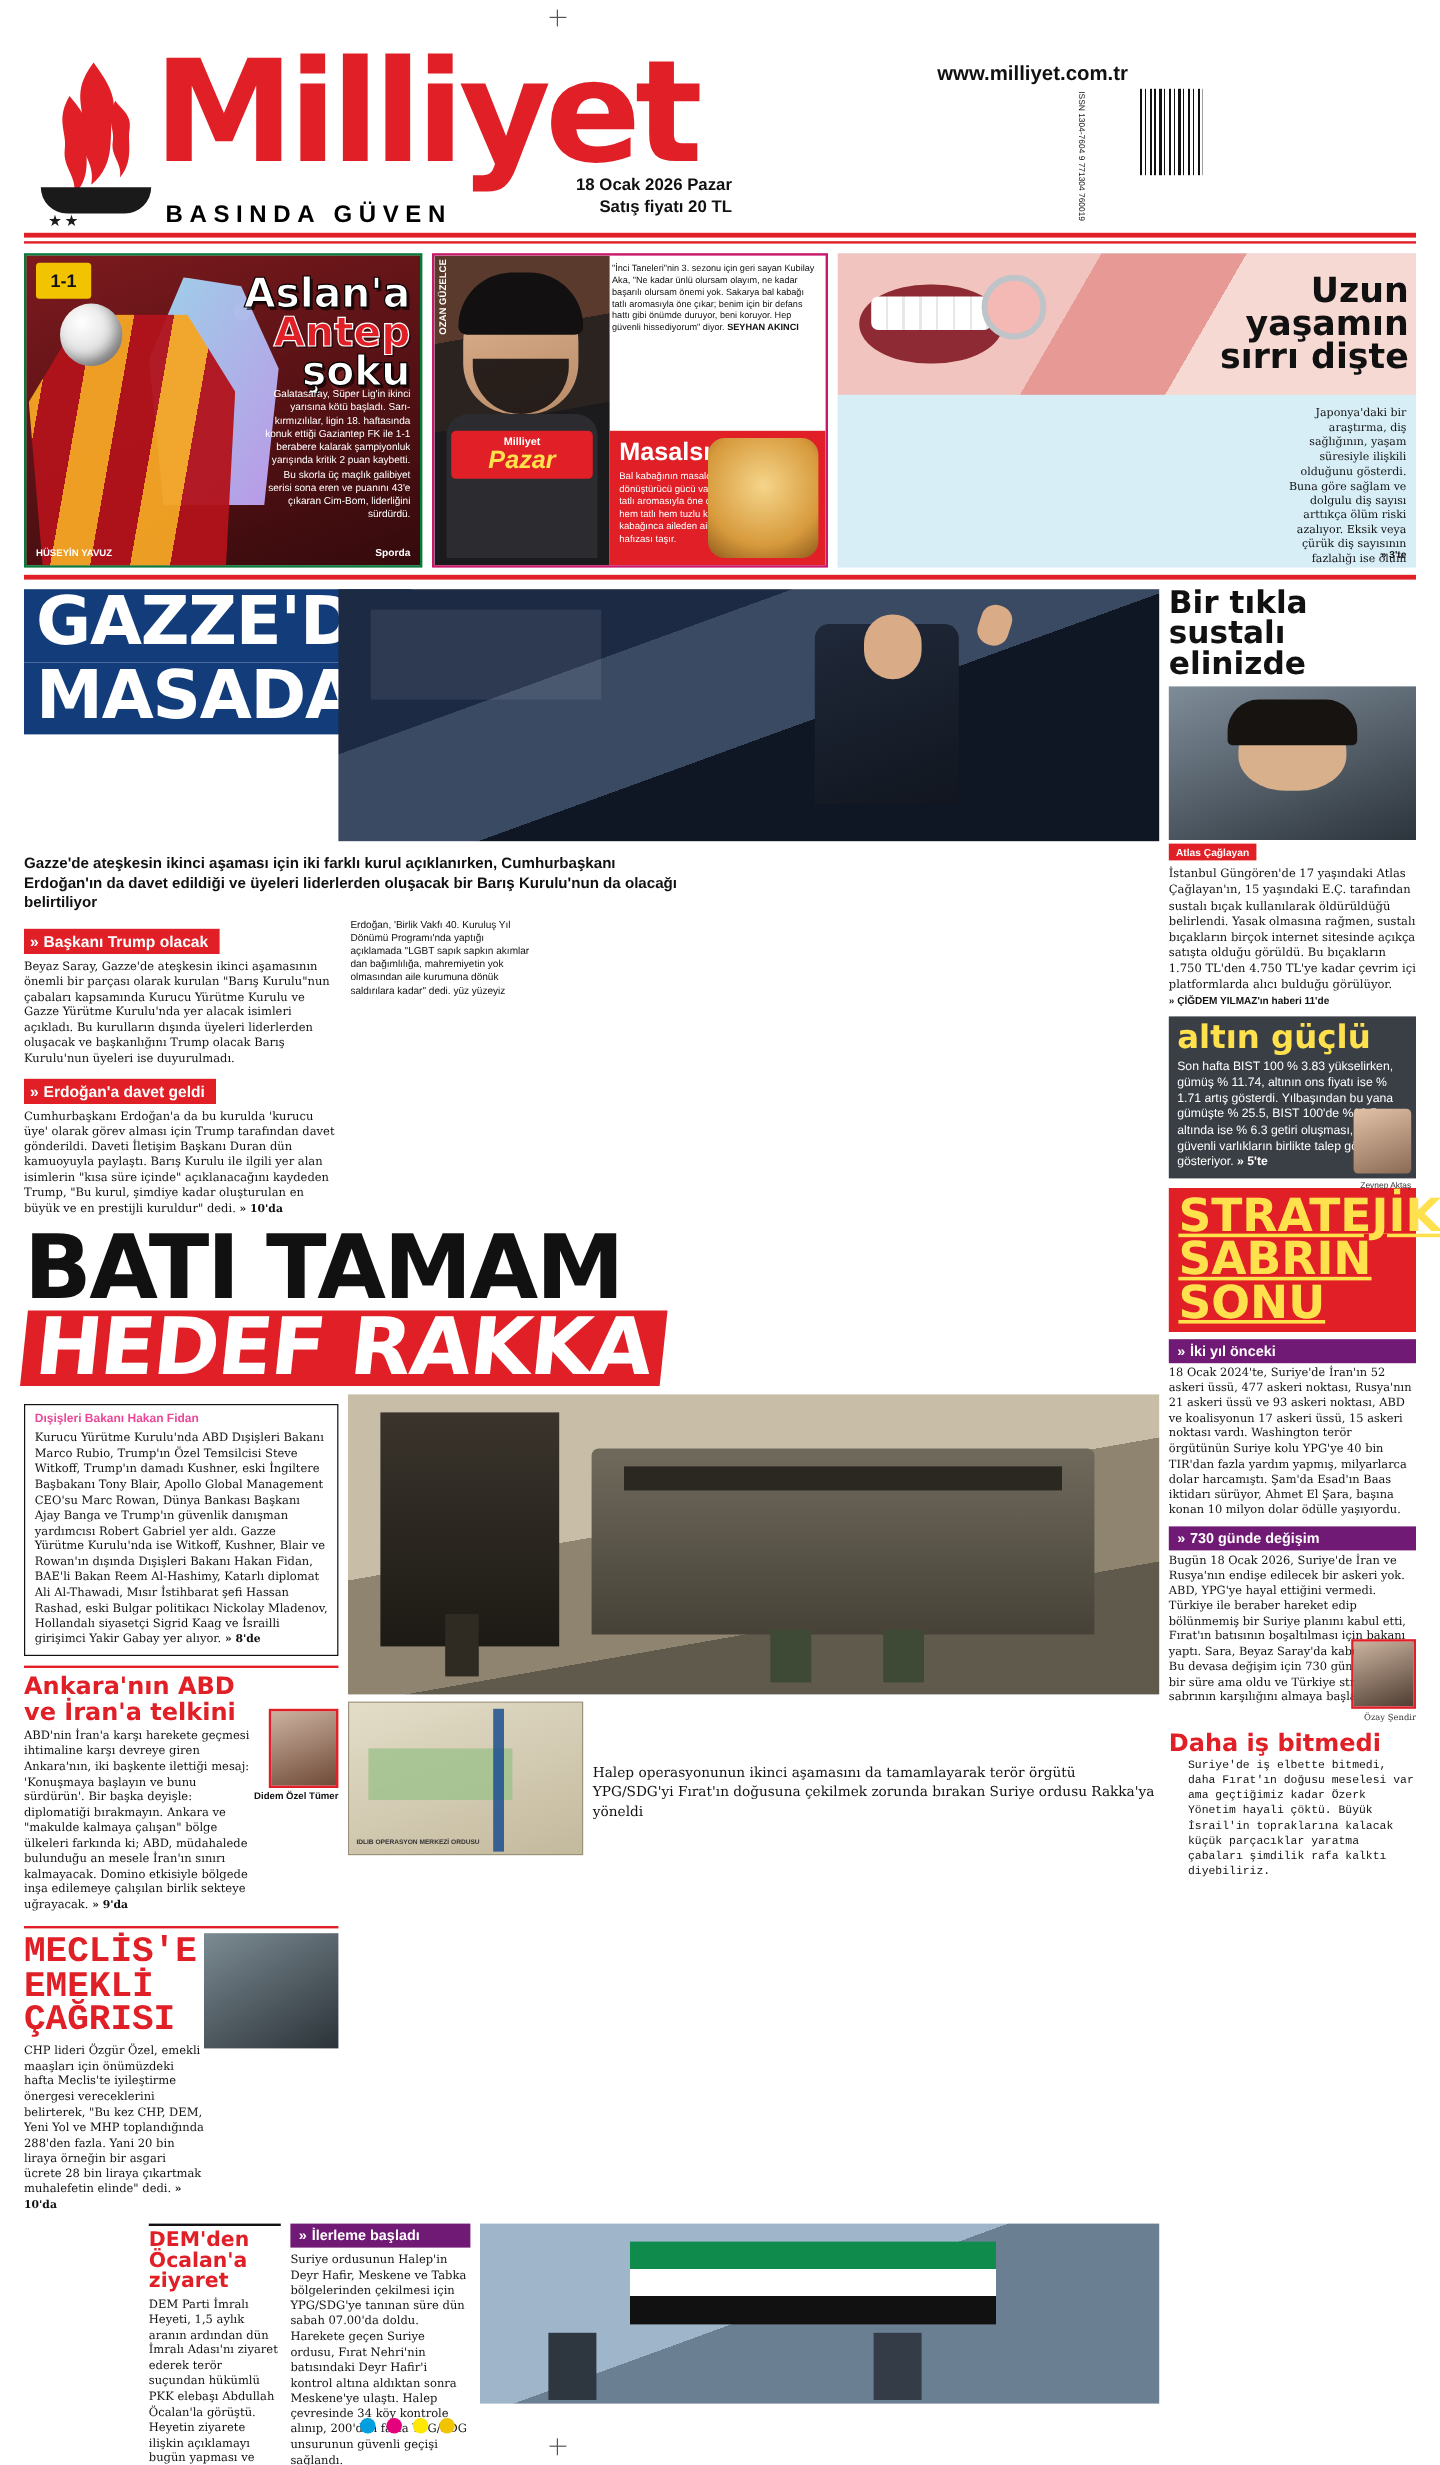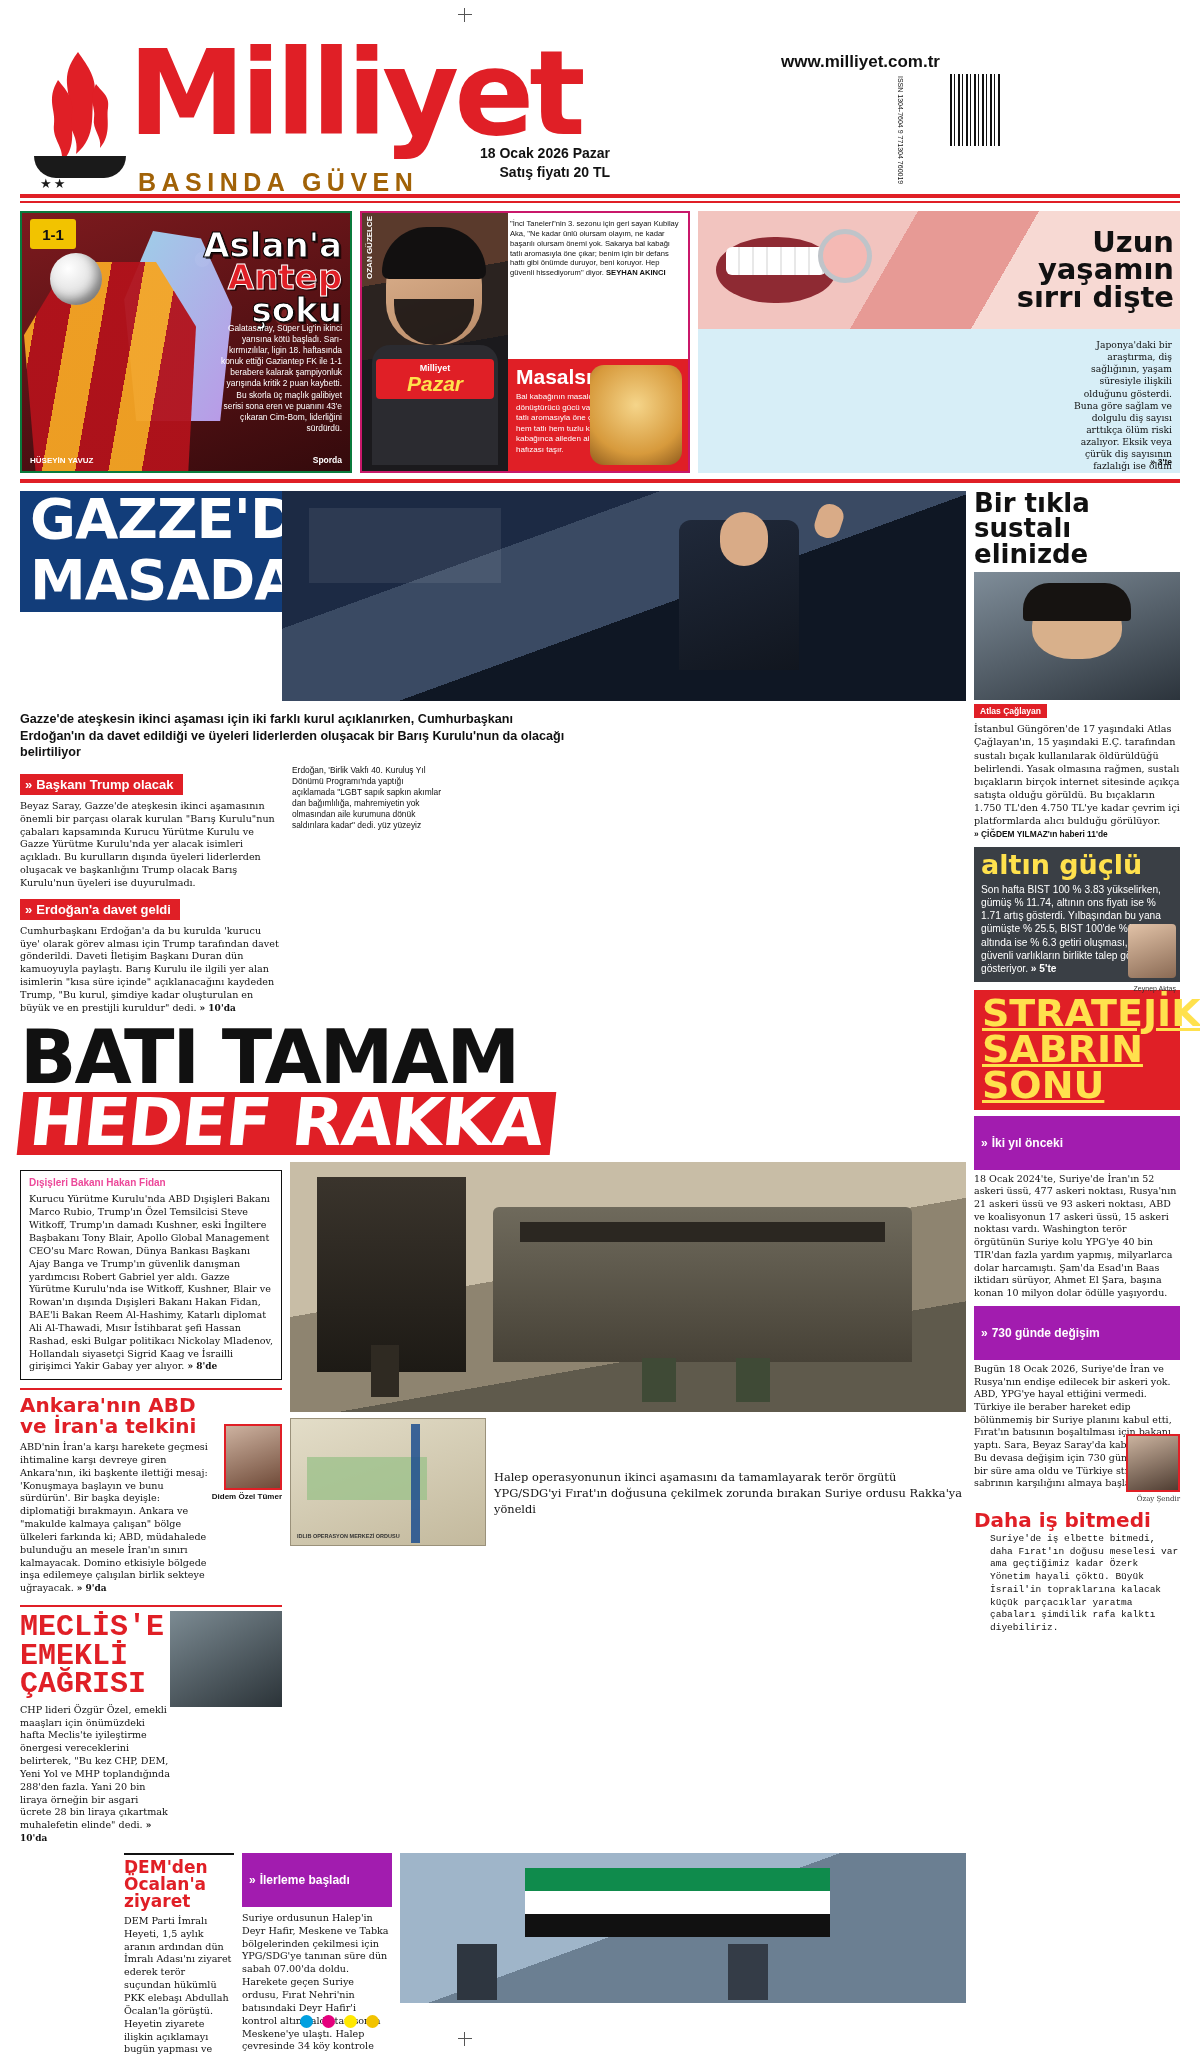--- a/index.html
+++ b/index.html
@@ -22,21 +22,21 @@
   .masthead { position:relative; height:160px; margin-top:28px; }
   .flame { position:absolute; left:18px; top:22px; width:78px; height:120px; }
   .logo-word {
     position:absolute; left:108px; top:6px;
     font-family:"DejaVu Sans", sans-serif;
     font-weight:bold; font-size:118px; letter-spacing:-5px;
     color:#e01f26; line-height:1;
   }
   .logo-sub {
     position:absolute; left:118px; top:140px;
-    font-size:25px; letter-spacing:5.5px; font-weight:bold; color:#a16207;
+    font-size:20px; letter-spacing:5.5px; font-weight:bold; color:#000000;
   }
   .logo-stars { position:absolute; left:20px; top:148px; font-size:13px; color:#1a1a1a; letter-spacing:2px;}
   .logo-arc { position:absolute; left:14px; top:128px; width:92px; height:22px;
       border-radius:0 0 46px 46px; background:#1a1a1a; }
   .url { position:absolute; right:240px; top:24px; font-size:17px; font-weight:bold; color:#111;}
   .barcode { position:absolute; right:178px; top:46px; width:52px; height:72px;
       background:repeating-linear-gradient(90deg,#111 0 2px,#fff 2px 4px,#111 4px 5px,#fff 5px 8px); }
   .barcode-txt { position:absolute; right:168px; top:48px; font-size:7px; transform:rotate(90deg);
       transform-origin:left top; white-space:nowrap; color:#111;}
   .datebox { position:absolute; right:570px; top:116px; text-align:right; font-size:14px;
@@ -155,21 +155,21 @@
   .box-outline { border:1.5px solid #111; padding:6px 8px; margin-top:8px; }
   .box-title { font-family:"DejaVu Sans", sans-serif; font-weight:bold; font-size:24px; line-height:1; color:#111;}
   .box-kicker { font-size:10px; font-weight:bold; color:#ec4899; }
 
   .sidebar-card { margin-top:8px; }
   .sb-head-yellow { background:#3a3f45; color:#ffe14d; font-family:"DejaVu Sans", sans-serif;
       font-weight:bold; font-size:27px; line-height:.96; padding:5px 7px 2px; }
   .sb-body-yellow { background:#3a3f45; color:#fff; font-size:10.2px; line-height:1.3; padding:3px 7px 7px; }
   .stratejik { background:#e01f26; color:#ffe14d; font-family:"DejaVu Sans", sans-serif;
       font-weight:bold; font-size:38px; line-height:.94; padding:6px 8px;text-decoration:underline; }
-  .redbar { background:#a21caf; color:#fff; font-weight:bold; font-size:12px; padding:20px 7px; margin-top:6px;}
+  .redbar { background:#701a75; color:#fff; font-weight:bold; font-size:12px; padding:3px 7px; margin-top:6px;}
   .redbar:before { content:"\00BB"; margin-right:4px;}
 
   .name-tag { background:#e01f26; color:#fff; font-size:8.5px; padding:2px 6px; display:inline-block;
       font-weight:bold;}
 
   .cmyk { position:absolute; left:300px; bottom:26px; display:flex; gap:9px; }
   .cmyk i { width:13px; height:13px; border-radius:50%; display:block;}
 </style>
 </head>
 <body>

